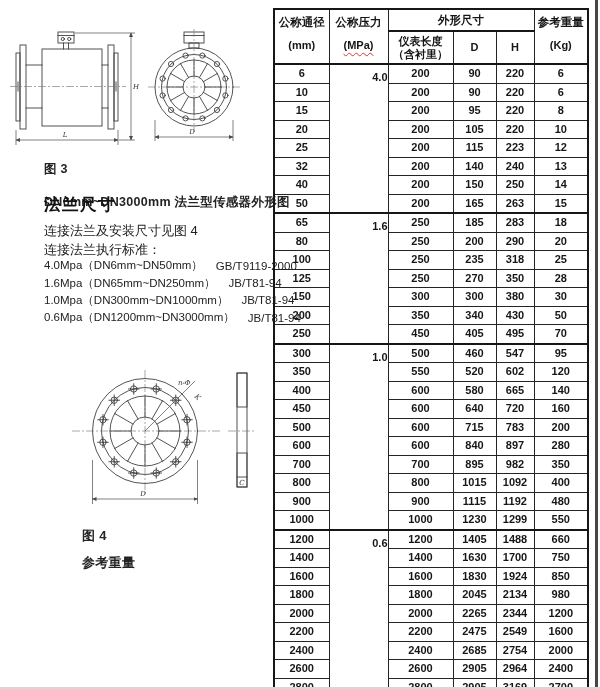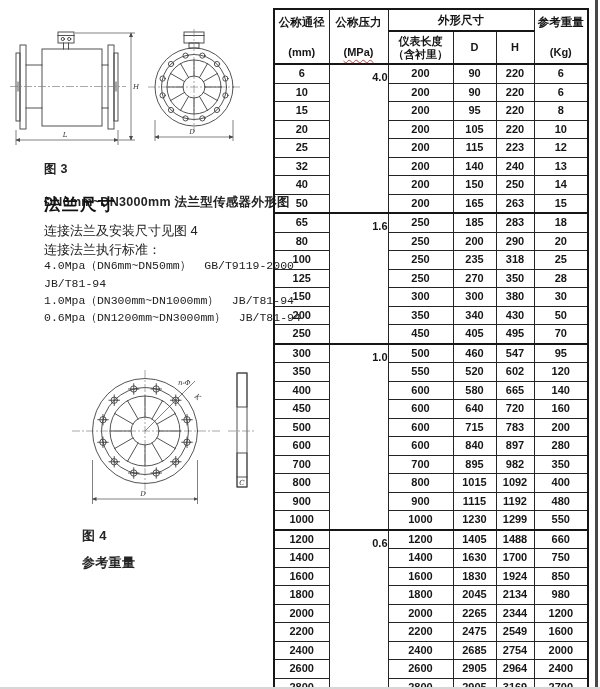--- a/index.html
+++ b/index.html
@@ -20,31 +20,31 @@
   #fig3-caption{left:44px;top:161px;gap:16px;}
   #fig4-caption{left:82px;top:507px;gap:9px;font-size:13px;margin-top:20px;}
 
   
   .flange-heading{position:absolute;left:44px;top:194px;font-size:16.5px;font-weight:bold;
                   color:#111;letter-spacing:1.5px;}
   .note{position:absolute;left:44px;font-size:13px;color:#222;white-space:nowrap;}
   #note-install{top:222px;}
   #note-standard{top:241px;}
   .standards{position:absolute;left:44px;top:257px;
-             font-family:Liberation Mono, monospace;
+             font-family:Liberation Sans, sans-serif;
              font-size:11.5px;color:#222;}
   .std-line{height:17.4px;display:flex;align-items:center;gap:13px;white-space:nowrap;}
 
   
   .table-wrap{position:absolute;left:273px;top:8px;}
   table{border-collapse:collapse;table-layout:fixed;width:314px;border:2px solid #161616;}
   th,td{border:1px solid #242424;text-align:center;padding:0;color:#161616;font-weight:700;}
   thead th{font-size:11.5px;}
   th.vtop{vertical-align:top;padding-top:5px;}
-  th .unit{margin-top:16px;font-size:11px;font-weight:700;text-align:center;}
+  th .unit{margin-top:9px;font-size:11px;font-weight:700;text-align:center;}
   th .mpa{display:inline-block;text-decoration:underline;text-decoration-style:wavy;
           text-decoration-color:#cf3b3b;text-decoration-thickness:1px;text-underline-offset:3px;}
   tr.hdr1{height:22px;}
   tr.hdr2 th{height:31px;font-size:11px;line-height:13px;}
   thead tr.hdr2 th, thead th{border-bottom:2px solid #161616;}
   tbody td{height:17.5px;font-size:11px;line-height:17.5px;}
   td.pressure{vertical-align:top;padding-top:4px;line-height:16px;text-align:right;}
   tr.group-start td{border-top:2px solid #161616;}
 
   
@@ -157,20 +157,21 @@
 
   <div class="flange-heading">法兰尺寸</div>
   <div id="note-install" class="note">连接法兰及安装尺寸见图 4</div>
   <div id="note-standard" class="note">连接法兰执行标准：</div>
   <div class="standards" id="standards-list">
       <div class="std-line">
         <span>4.0Mpa（DN6mm~DN50mm）</span>
         <span>GB/T9119-2000</span>
       </div>
       <div class="std-line">
+        <span>1.6Mpa（DN65mm~DN250mm）</span>
         <span>JB/T81-94</span>
       </div>
       <div class="std-line">
         <span>1.0Mpa（DN300mm~DN1000mm）</span>
         <span>JB/T81-94</span>
       </div>
       <div class="std-line">
         <span>0.6Mpa（DN1200mm~DN3000mm）</span>
         <span>JB/T81-94</span>
       </div>

